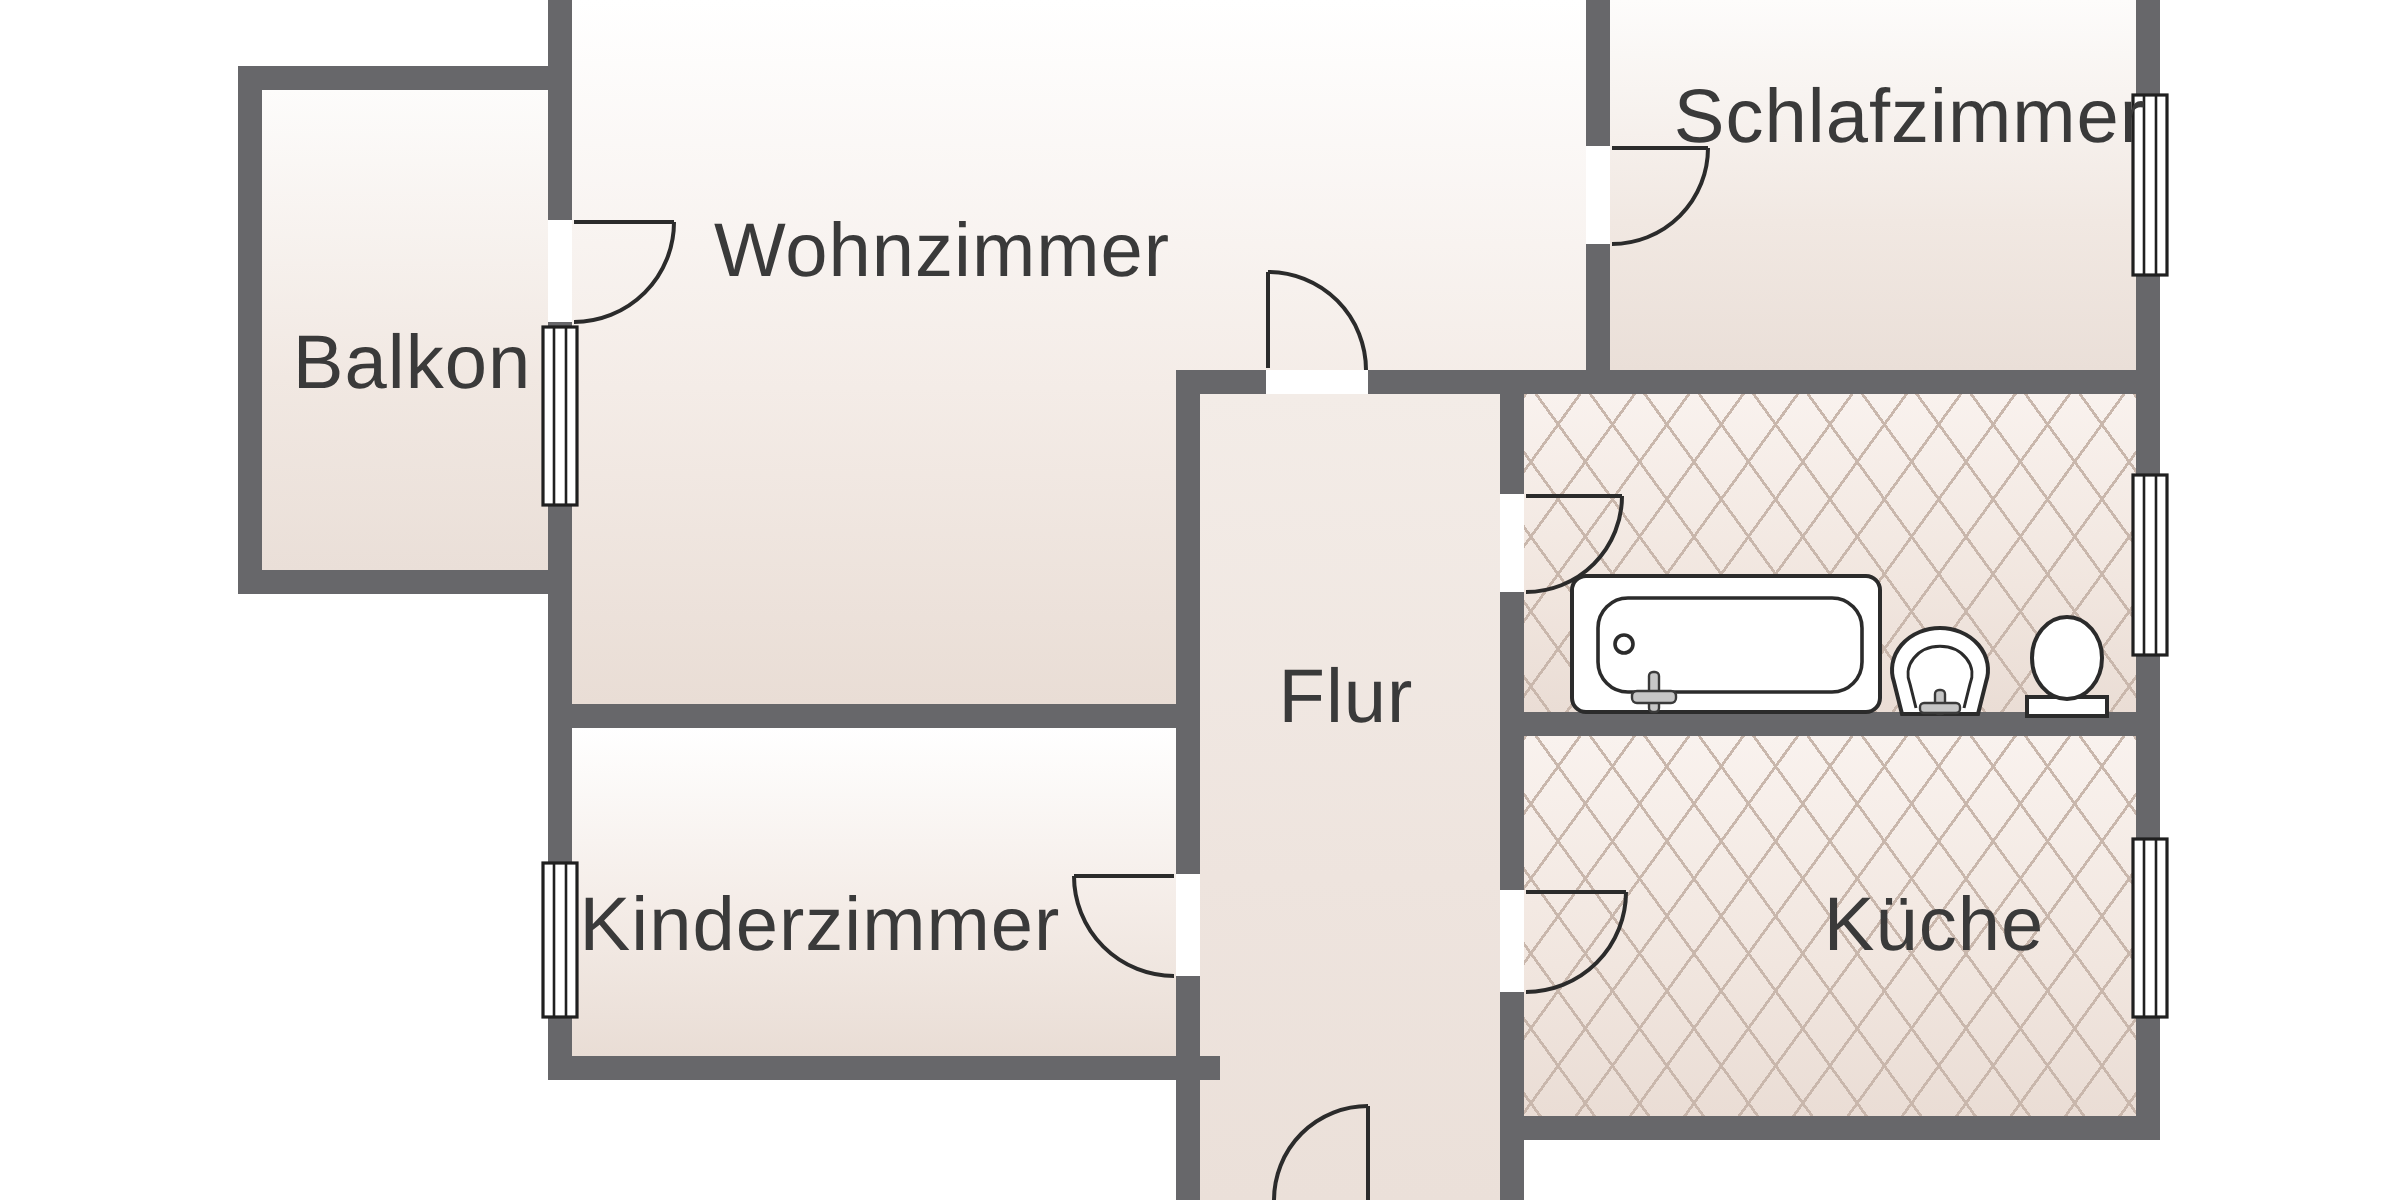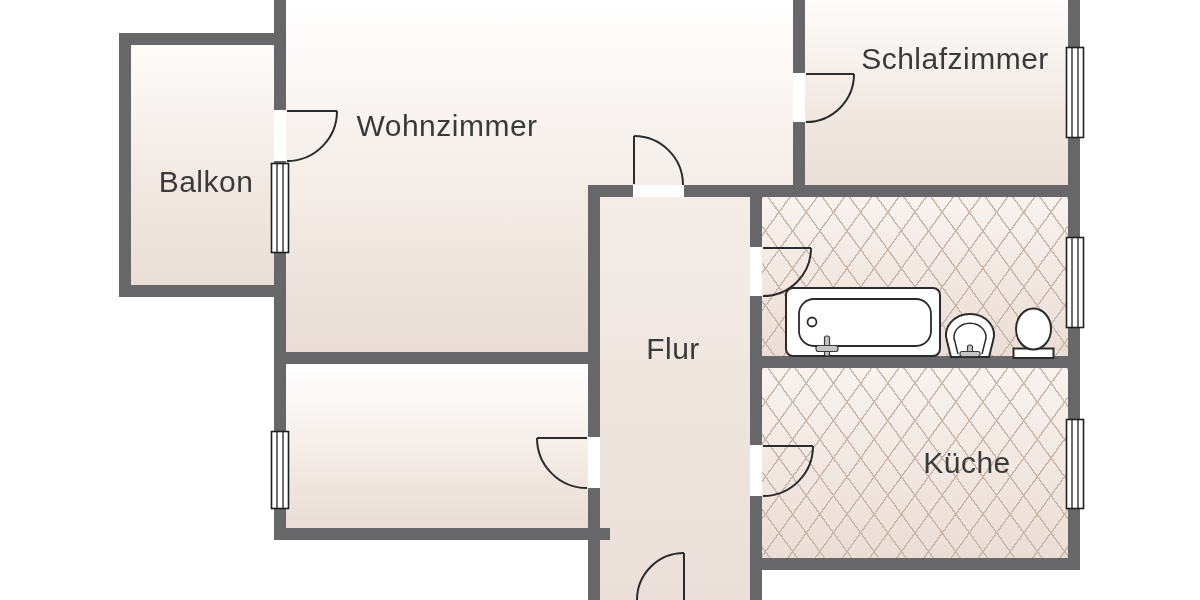--- a/index.html
+++ b/index.html
@@ -18,21 +18,21 @@
   .hatch{
     background-image:
       repeating-linear-gradient(126deg, var(--hatch) 0 1.4px, rgba(0,0,0,0) 1.4px 22px),
       repeating-linear-gradient(234deg, var(--hatch) 0 1.4px, rgba(0,0,0,0) 1.4px 22px),
       linear-gradient(180deg,#f9f2ee 0%,#f1e6df 60%,#eaddd5 100%);
   }
   .wall{position:absolute;background:var(--wall);}
   .gap{position:absolute;background:#ffffff;}
   .label{
     position:absolute; transform:translate(-50%,-50%);
-    color:var(--label); font-size:30px; line-height:1; white-space:nowrap;
+    color:var(--label); font-size:38px; line-height:1; white-space:nowrap;
     letter-spacing:0.5px;
   }
   svg.overlay{position:absolute;left:0;top:0;pointer-events:none;}
   .ln{stroke:var(--outline);stroke-width:2;fill:none;}
   .fixt{stroke:var(--outline);stroke-width:2;fill:#ffffff;}
   .fixt-thin{stroke:var(--outline);stroke-width:1.5;fill:none;}
   .tap{fill:#c6c6c6;stroke:#3a3a3a;stroke-width:1.2;}
   .win-rect{fill:#ffffff;stroke:#1f1f1f;stroke-width:1.6;}
   .win-line{stroke:#1f1f1f;stroke-width:1.3;}
 </style>
@@ -140,18 +140,19 @@
       <rect class="tap" x="967.5" y="345" width="5" height="12" rx="2"></rect>
       <rect class="tap" x="960" y="351.5" width="20" height="5" rx="2"></rect>
     </g>
     <g>
       <rect class="fixt" x="1013.5" y="348.5" width="40" height="9.5"></rect>
       <ellipse class="fixt" cx="1033.5" cy="329" rx="17.5" ry="20.5"></ellipse>
     </g>
   </svg>
 
   <div class="label" style="left:206px;top:182px;">Balkon</div>
-  <div class="label" style="left:447px;top:126px;">Wohnzimmer</div>
+  <div class="label" style="left:471px;top:126px;">Wohnzimmer</div>
   <div class="label" style="left:955px;top:59px;">Schlafzimmer</div>
   <div class="label" style="left:673px;top:349px;">Flur</div>
+  <div class="label" style="left:410px;top:463px;">Kinderzimmer</div>
   <div class="label" style="left:967px;top:463px;">Küche</div>
 
 </div>
 
 </body></html>

